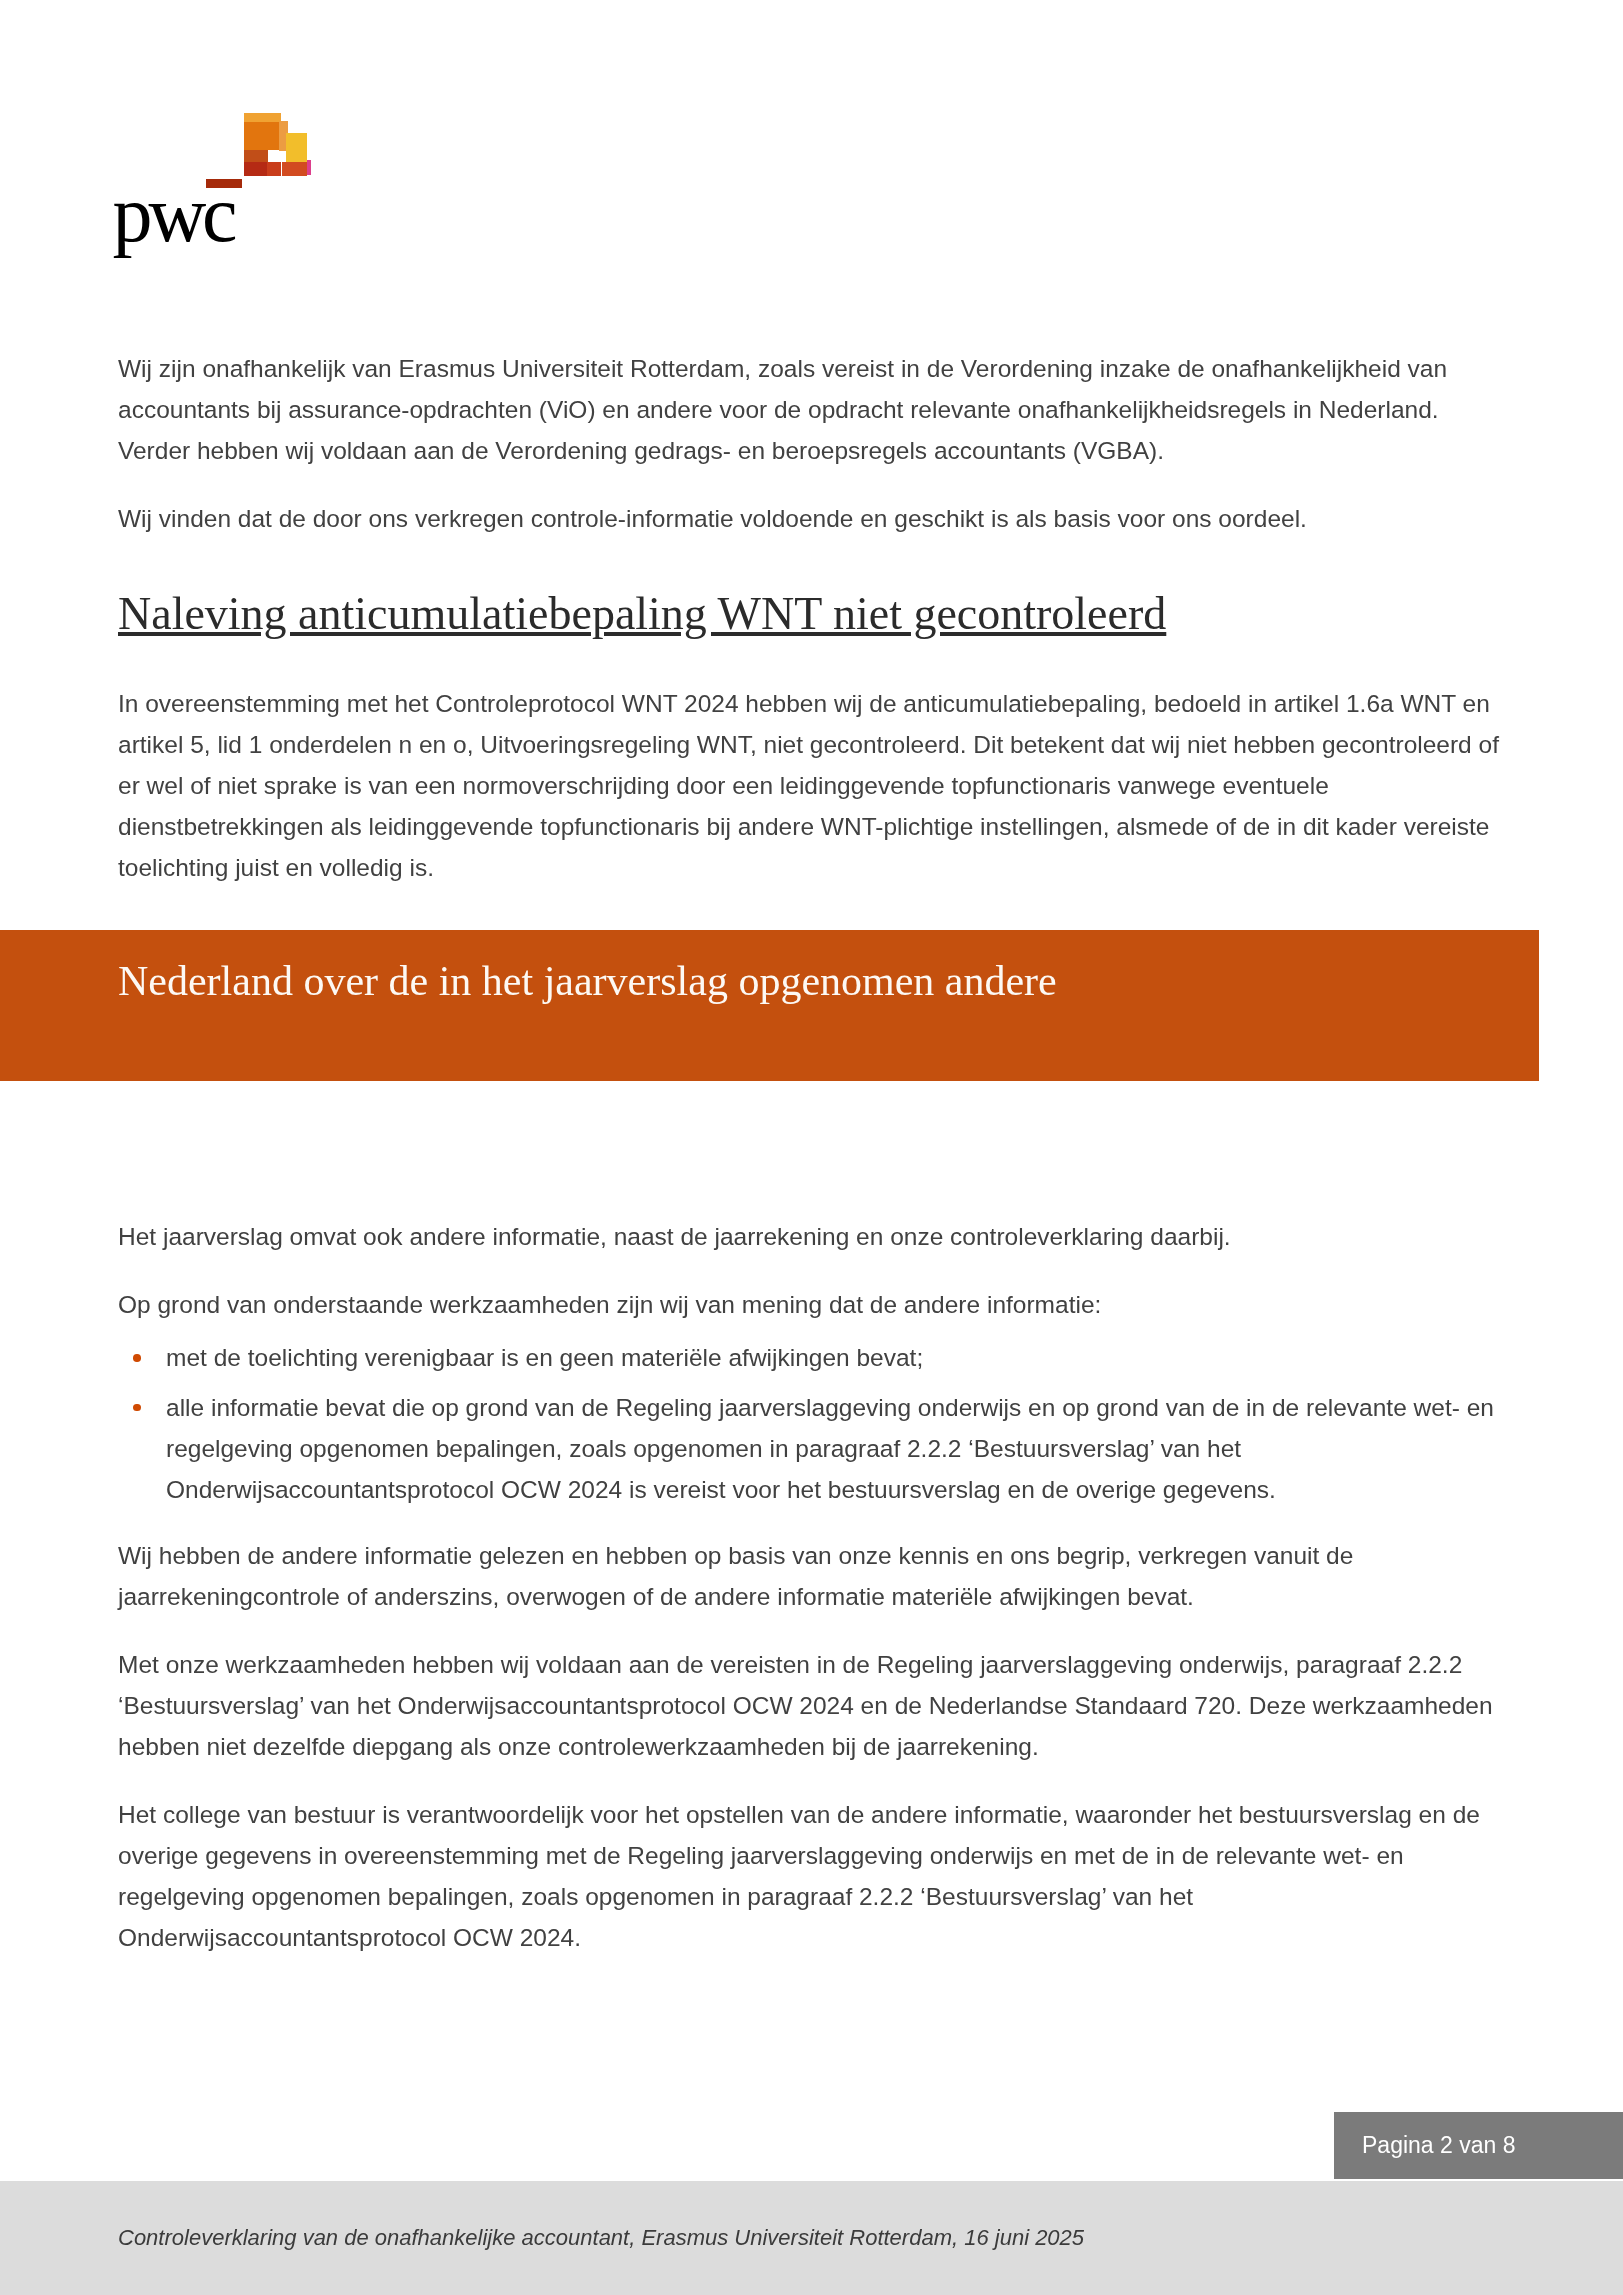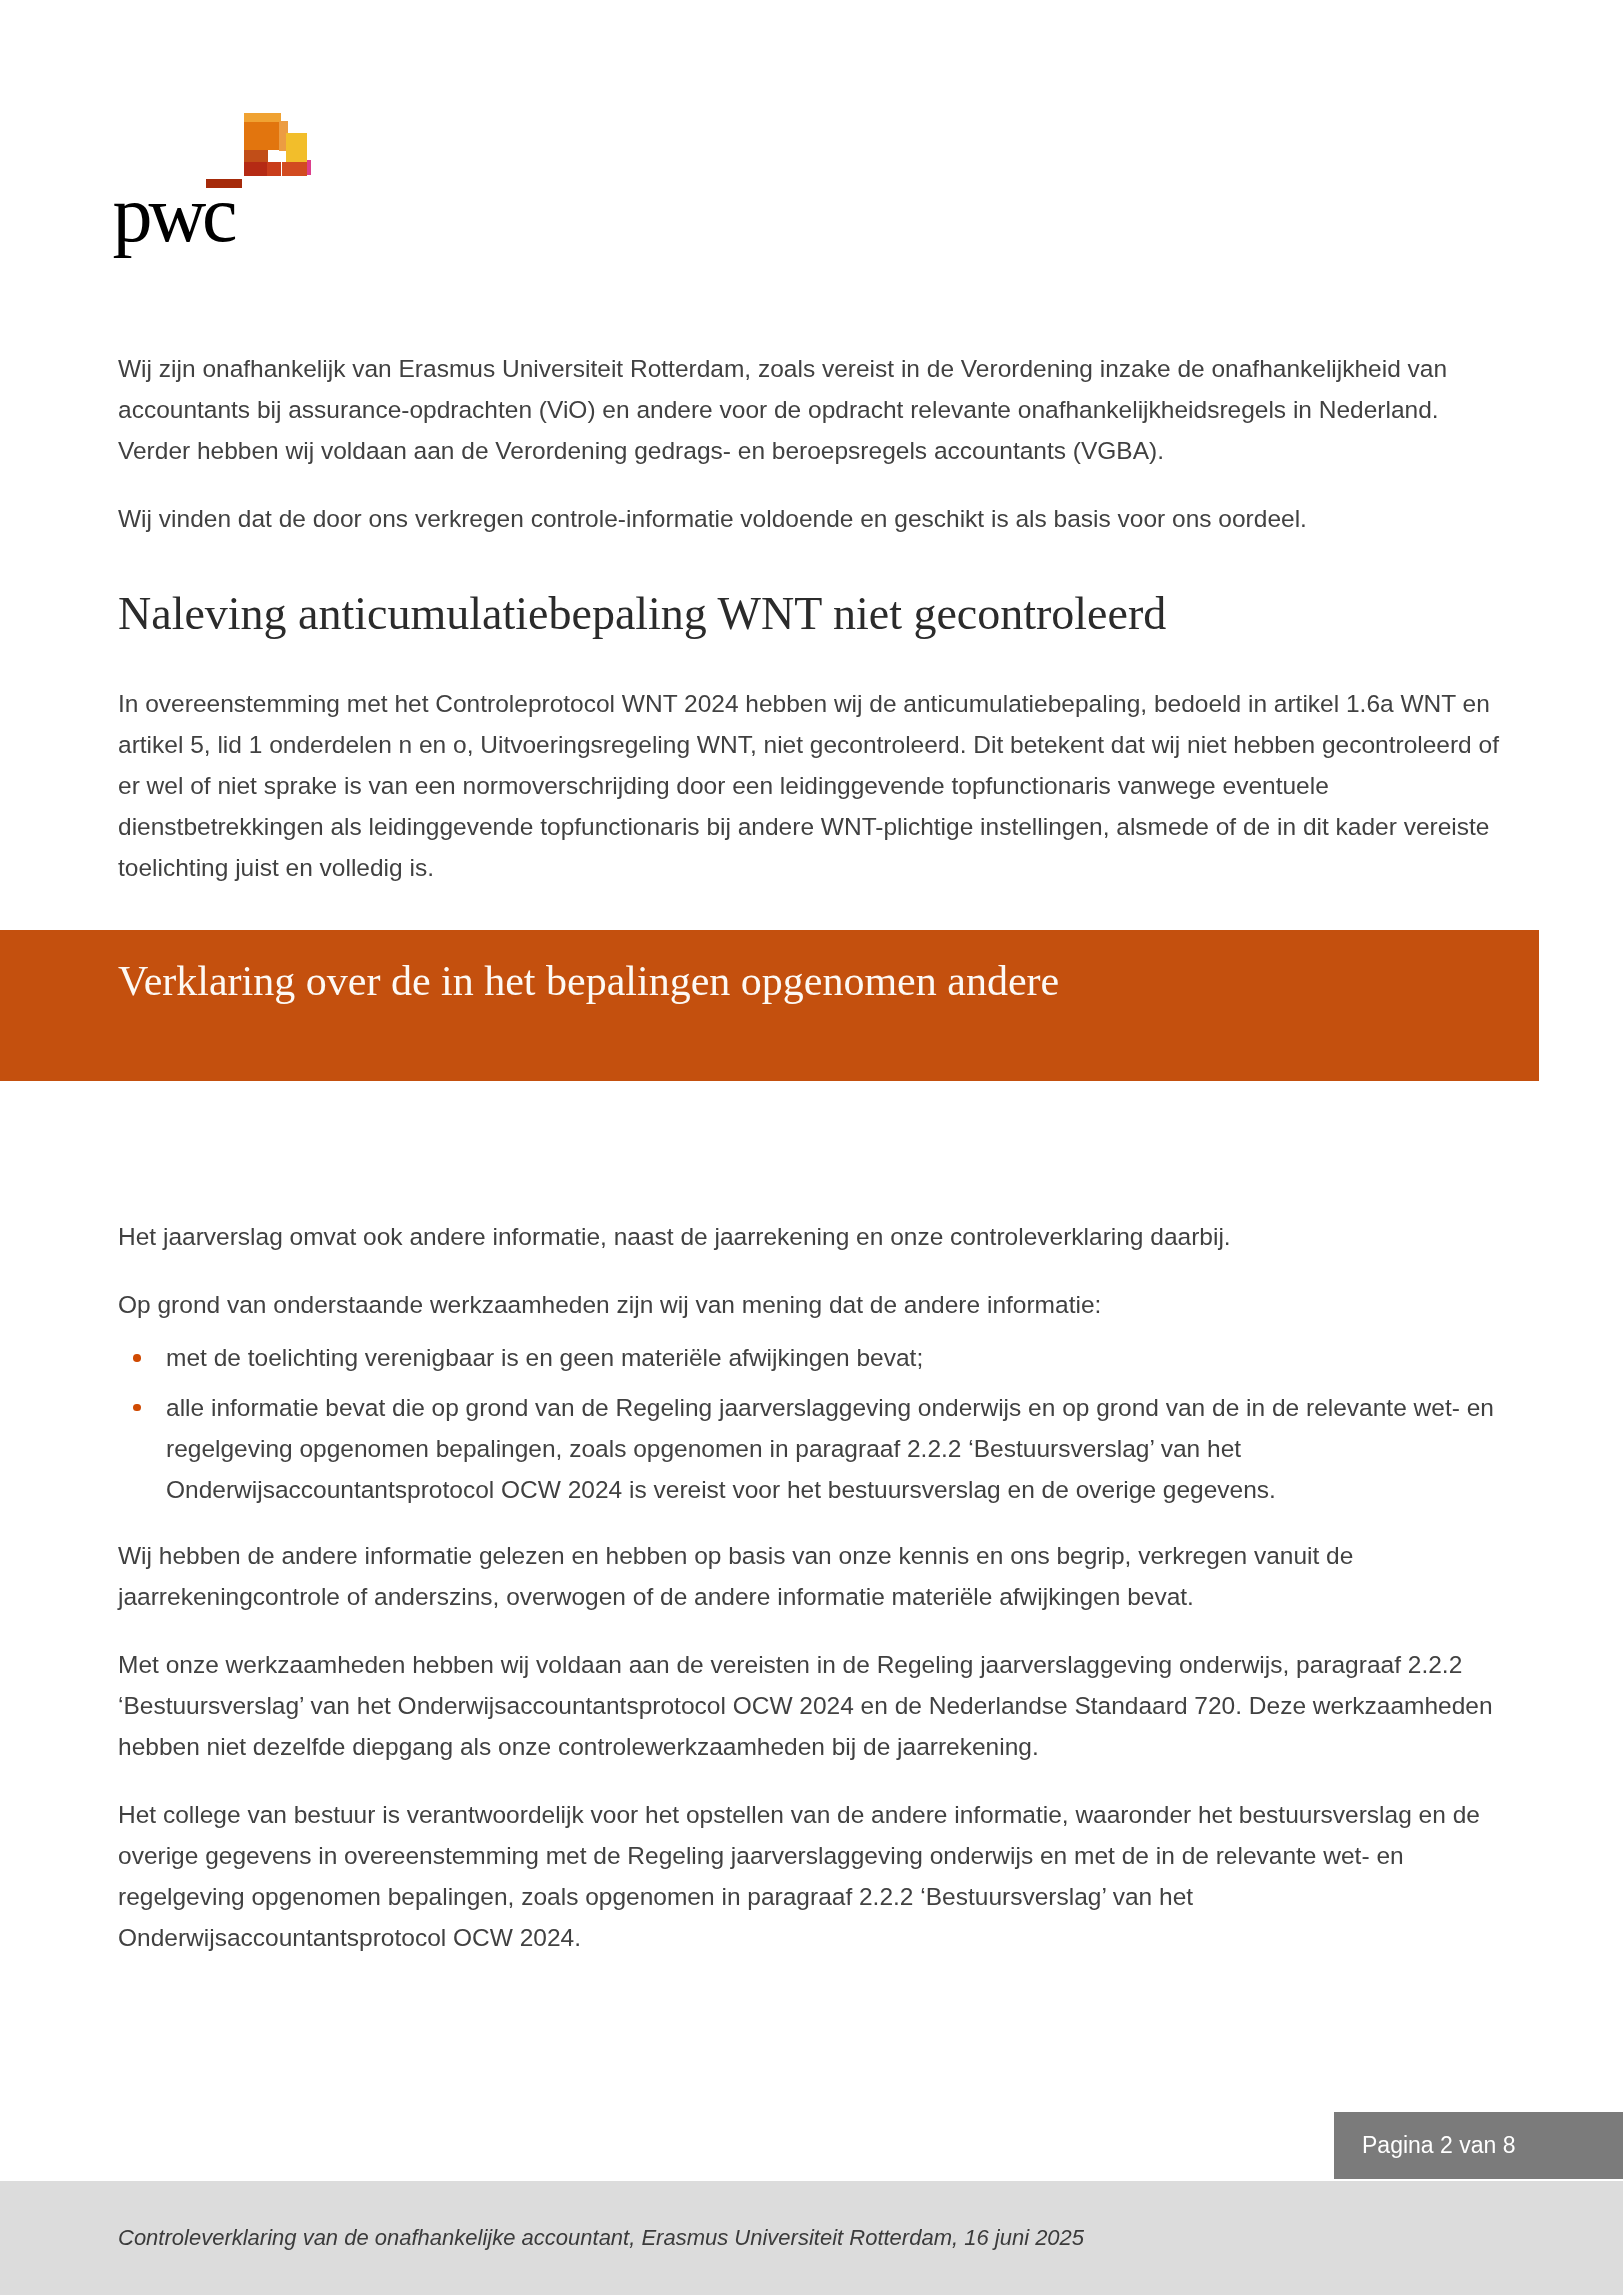--- a/index.html
+++ b/index.html
@@ -40,20 +40,21 @@
   }
   .content p { margin: 0 0 27px 0; }
   .content p.tight { margin-bottom: 12px; }
 
   h2.section-heading {
     font-family: "Liberation Serif", serif;
     font-weight: 400;
     font-size: 46px; line-height: 56px;
     color: #2b2b2b;
     margin: 47px 0 41px 0;
+    text-decoration: underline;
   }
 
   
   .banner {
     margin: 42px 0 135px -118px;
     width: 1539px; height: 151px;
     padding: 25px 0 0 118px;
     box-sizing: border-box;
     background: #c4500e;
   }
@@ -117,21 +118,21 @@
   <div class="content">
 
     <p>Wij zijn onafhankelijk van Erasmus Universiteit Rotterdam, zoals vereist in de Verordening inzake de onafhankelijkheid van accountants bij assurance-opdrachten (ViO) en andere voor de opdracht relevante onafhankelijkheidsregels in Nederland. Verder hebben wij voldaan aan de Verordening gedrags- en beroepsregels accountants (VGBA).</p>
     <p>Wij vinden dat de door ons verkregen controle-informatie voldoende en geschikt is als basis voor ons oordeel.</p>
 
     <h2 class="section-heading">Naleving anticumulatiebepaling WNT niet gecontroleerd</h2>
     <p>In overeenstemming met het Controleprotocol WNT 2024 hebben wij de anticumulatiebepaling, bedoeld in artikel 1.6a WNT en artikel 5, lid 1 onderdelen n en o, Uitvoeringsregeling WNT, niet gecontroleerd. Dit betekent dat wij niet hebben gecontroleerd of er wel of niet sprake is van een normoverschrijding door een leidinggevende topfunctionaris vanwege eventuele dienstbetrekkingen als leidinggevende topfunctionaris bij andere WNT-plichtige instellingen, alsmede of de in dit kader vereiste toelichting juist en volledig is.</p>
 
     <div class="banner">
       <h1 class="banner-title">
-        <span>Verklaring over de in het bepalingen opgenomen andere</span>
+        <span>Nederland over de in het jaarverslag opgenomen andere</span>
       </h1>
     </div>
 
     <p>Het jaarverslag omvat ook andere informatie, naast de jaarrekening en onze controleverklaring daarbij.</p>
     <p class="tight">Op grond van onderstaande werkzaamheden zijn wij van mening dat de andere informatie:</p>
 
     <ul class="bullets">
       <li>
         <span class="dot"></span>
         <span>met de toelichting verenigbaar is en geen materiële afwijkingen bevat;</span>

